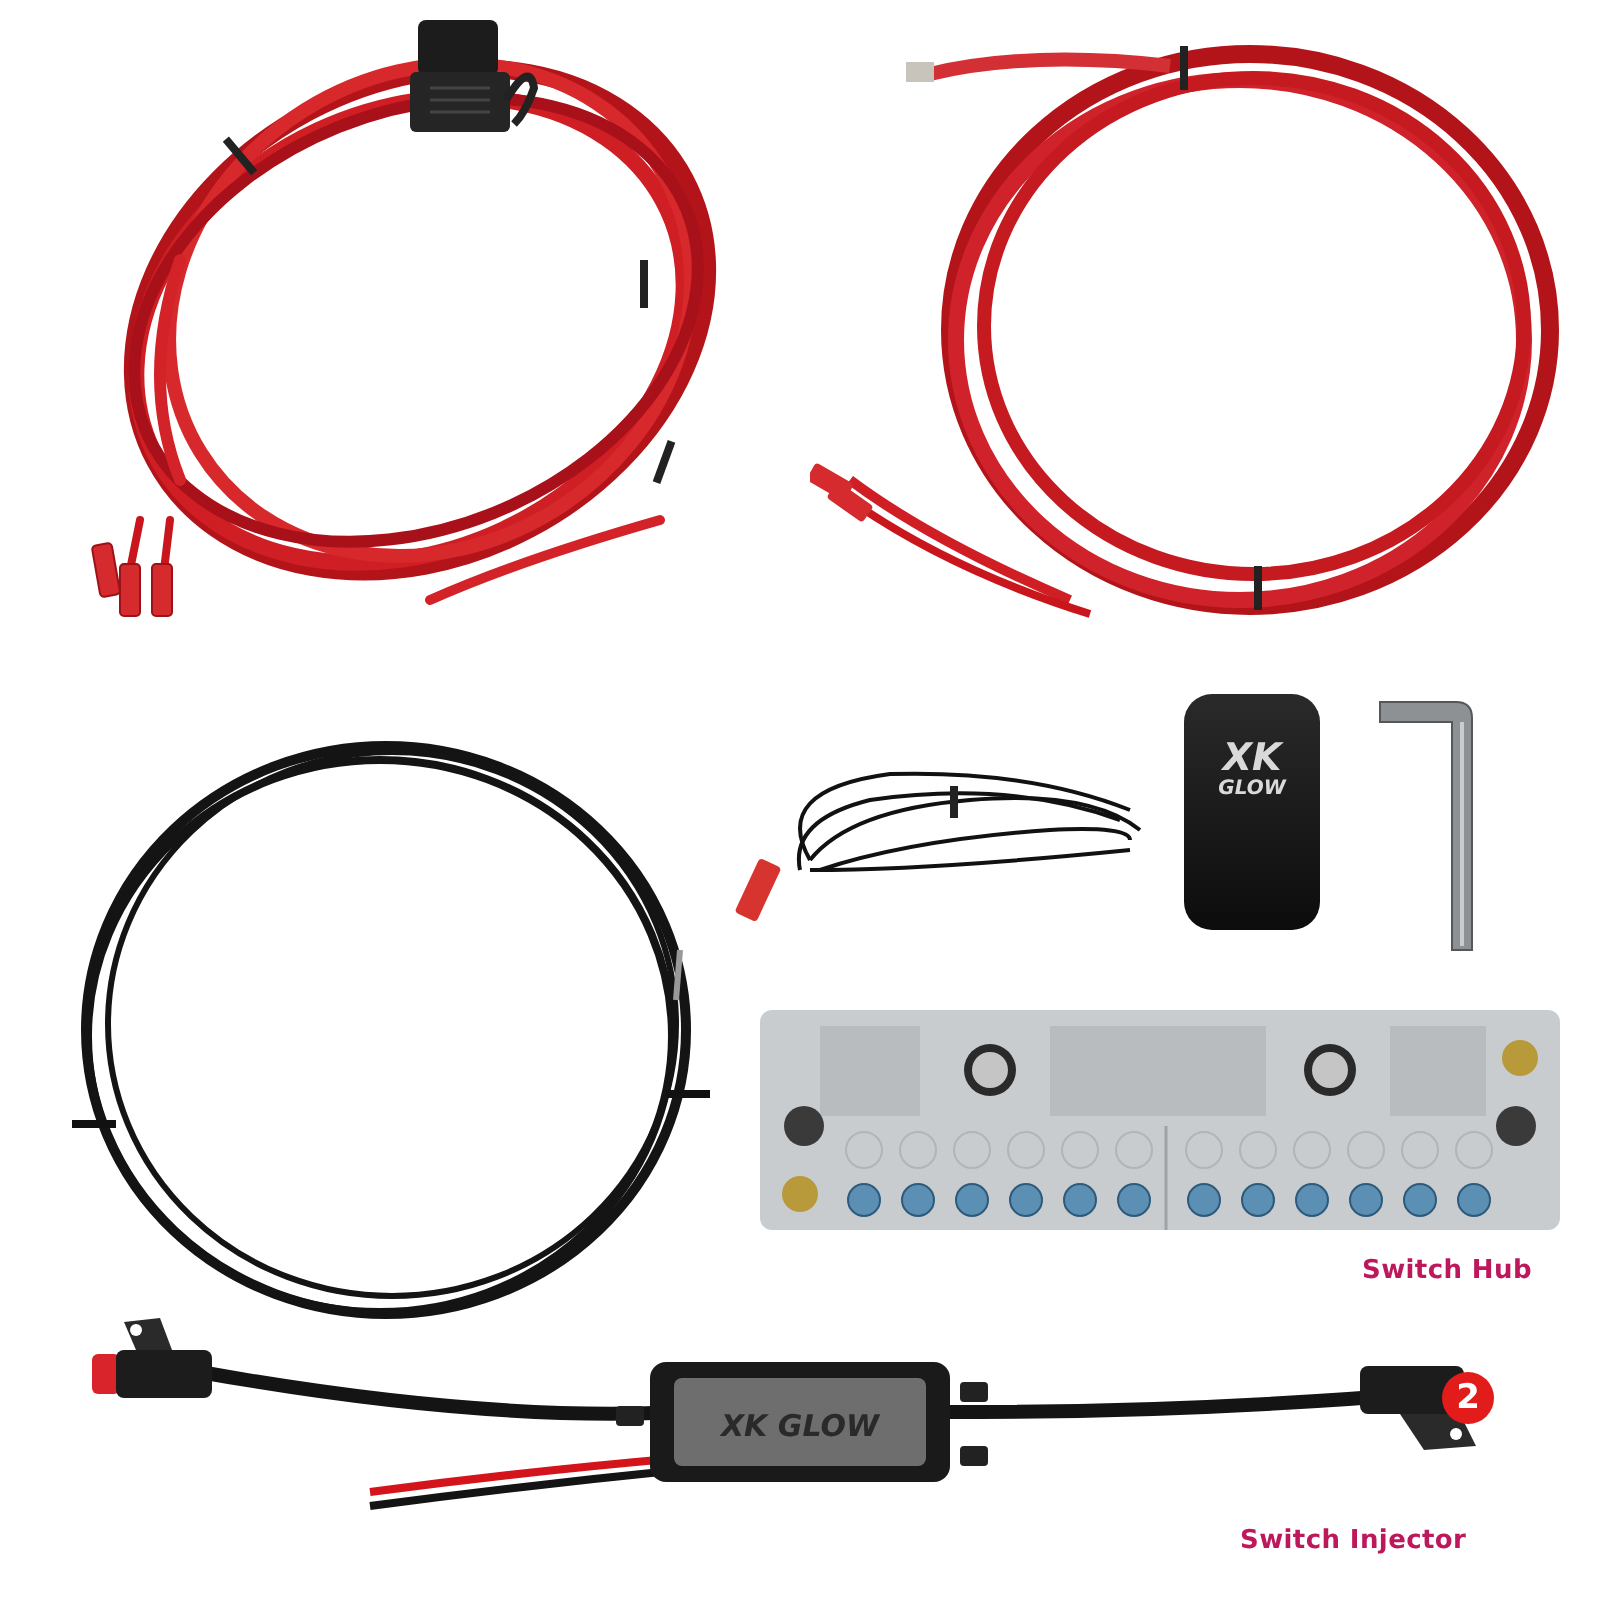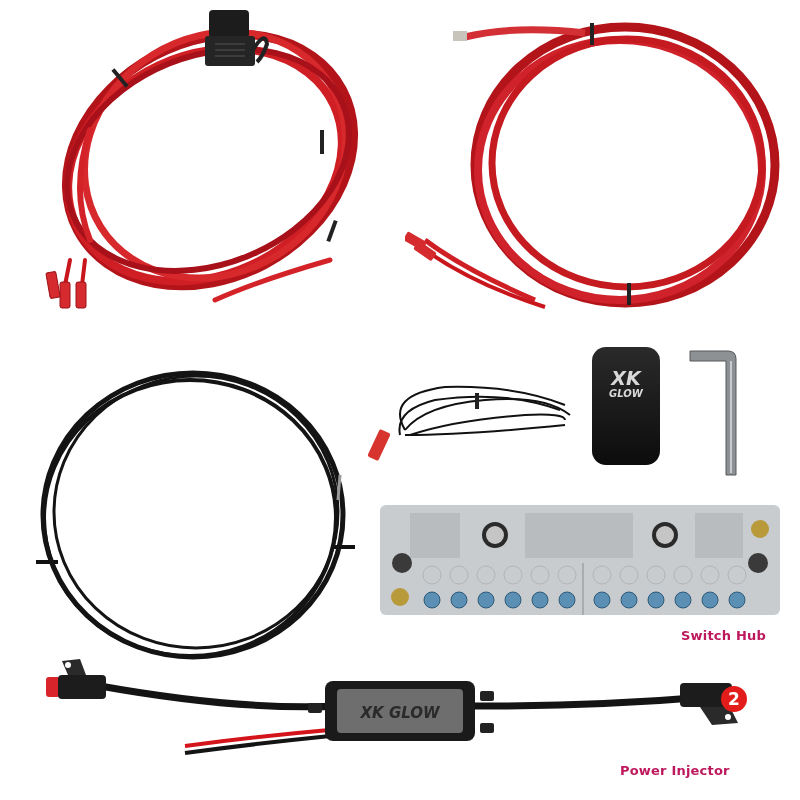--- a/index.html
+++ b/index.html
@@ -192,13 +192,13 @@
     <rect x="440" y="40" width="14" height="10" rx="2" fill="#222"></rect>
     <rect x="440" y="72" width="14" height="10" rx="2" fill="#222"></rect>
     <rect x="268" y="52" width="14" height="10" rx="2" fill="#222"></rect>
 
     <rect x="640" y="32" width="52" height="24" rx="4" fill="#1c1c1c"></rect>
     <path d="M660 56 L690 56 L698 72 L672 74 Z" fill="#2a2a2a"></path>
     <circle cx="688" cy="66" r="3" fill="#fff"></circle>
   </svg>
 </div>
 <div class="badge" style="left:721px; top:686px; background:#e21b1b;">2</div>
-<div class="label" style="left:620px; top:763px;">Power Injector</div>
+<div class="label" style="left:620px; top:763px;">Switch Injector</div>
 
 </body></html>

